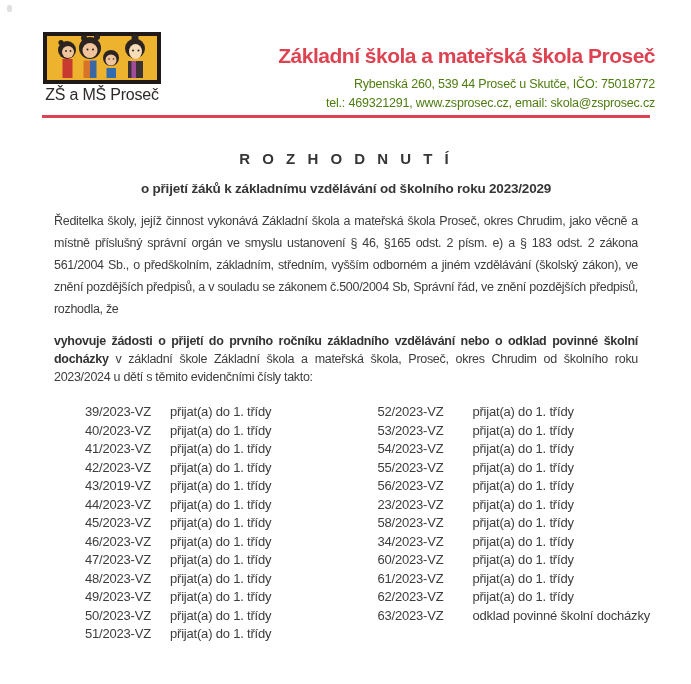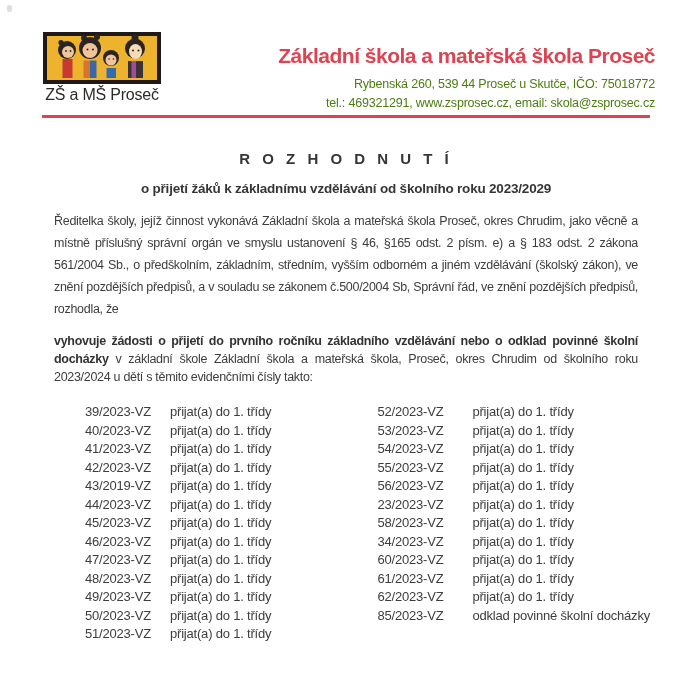--- a/index.html
+++ b/index.html
@@ -240,20 +240,20 @@
     <span class="result-id">61/2023-VZ</span>
     <span class="result-decision">přijat(a) do 1. třídy</span>
   </div>
 
   <div class="result-row">
     <span class="result-id">62/2023-VZ</span>
     <span class="result-decision">přijat(a) do 1. třídy</span>
   </div>
 
   <div class="result-row">
-    <span class="result-id">85/2023-VZ</span>
+    <span class="result-id">63/2023-VZ</span>
     <span class="result-decision">odklad povinné školní docházky</span>
   </div>
 </div>
     </div>
   </div>
 
 </div>
 
 </body></html>

